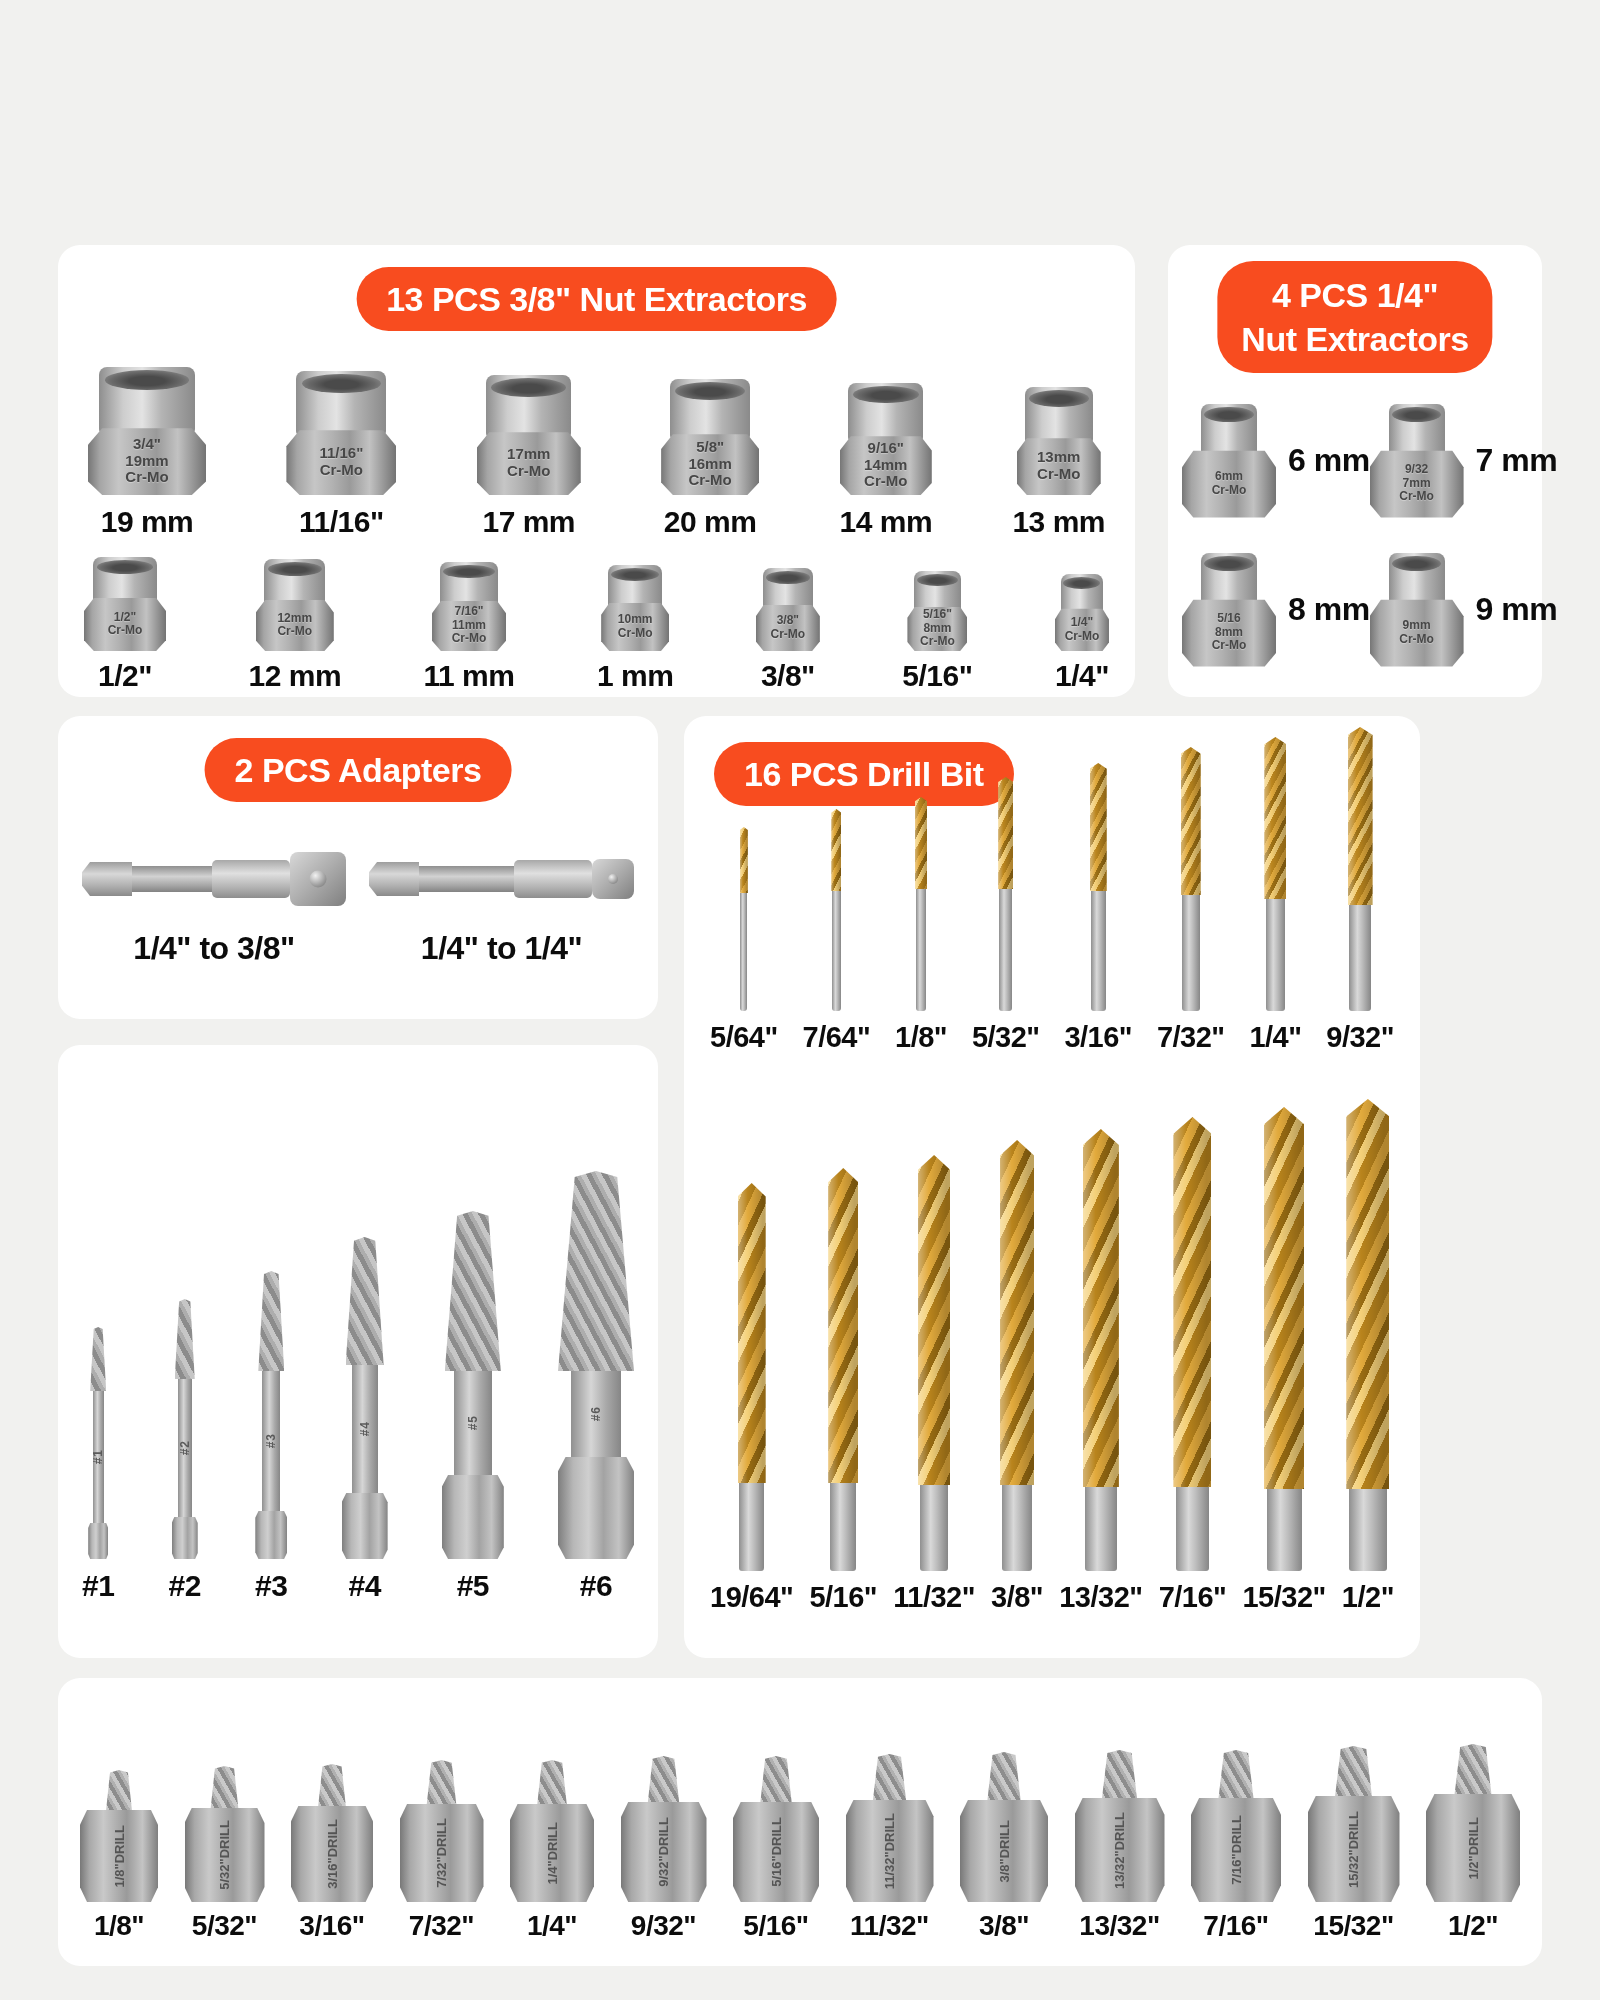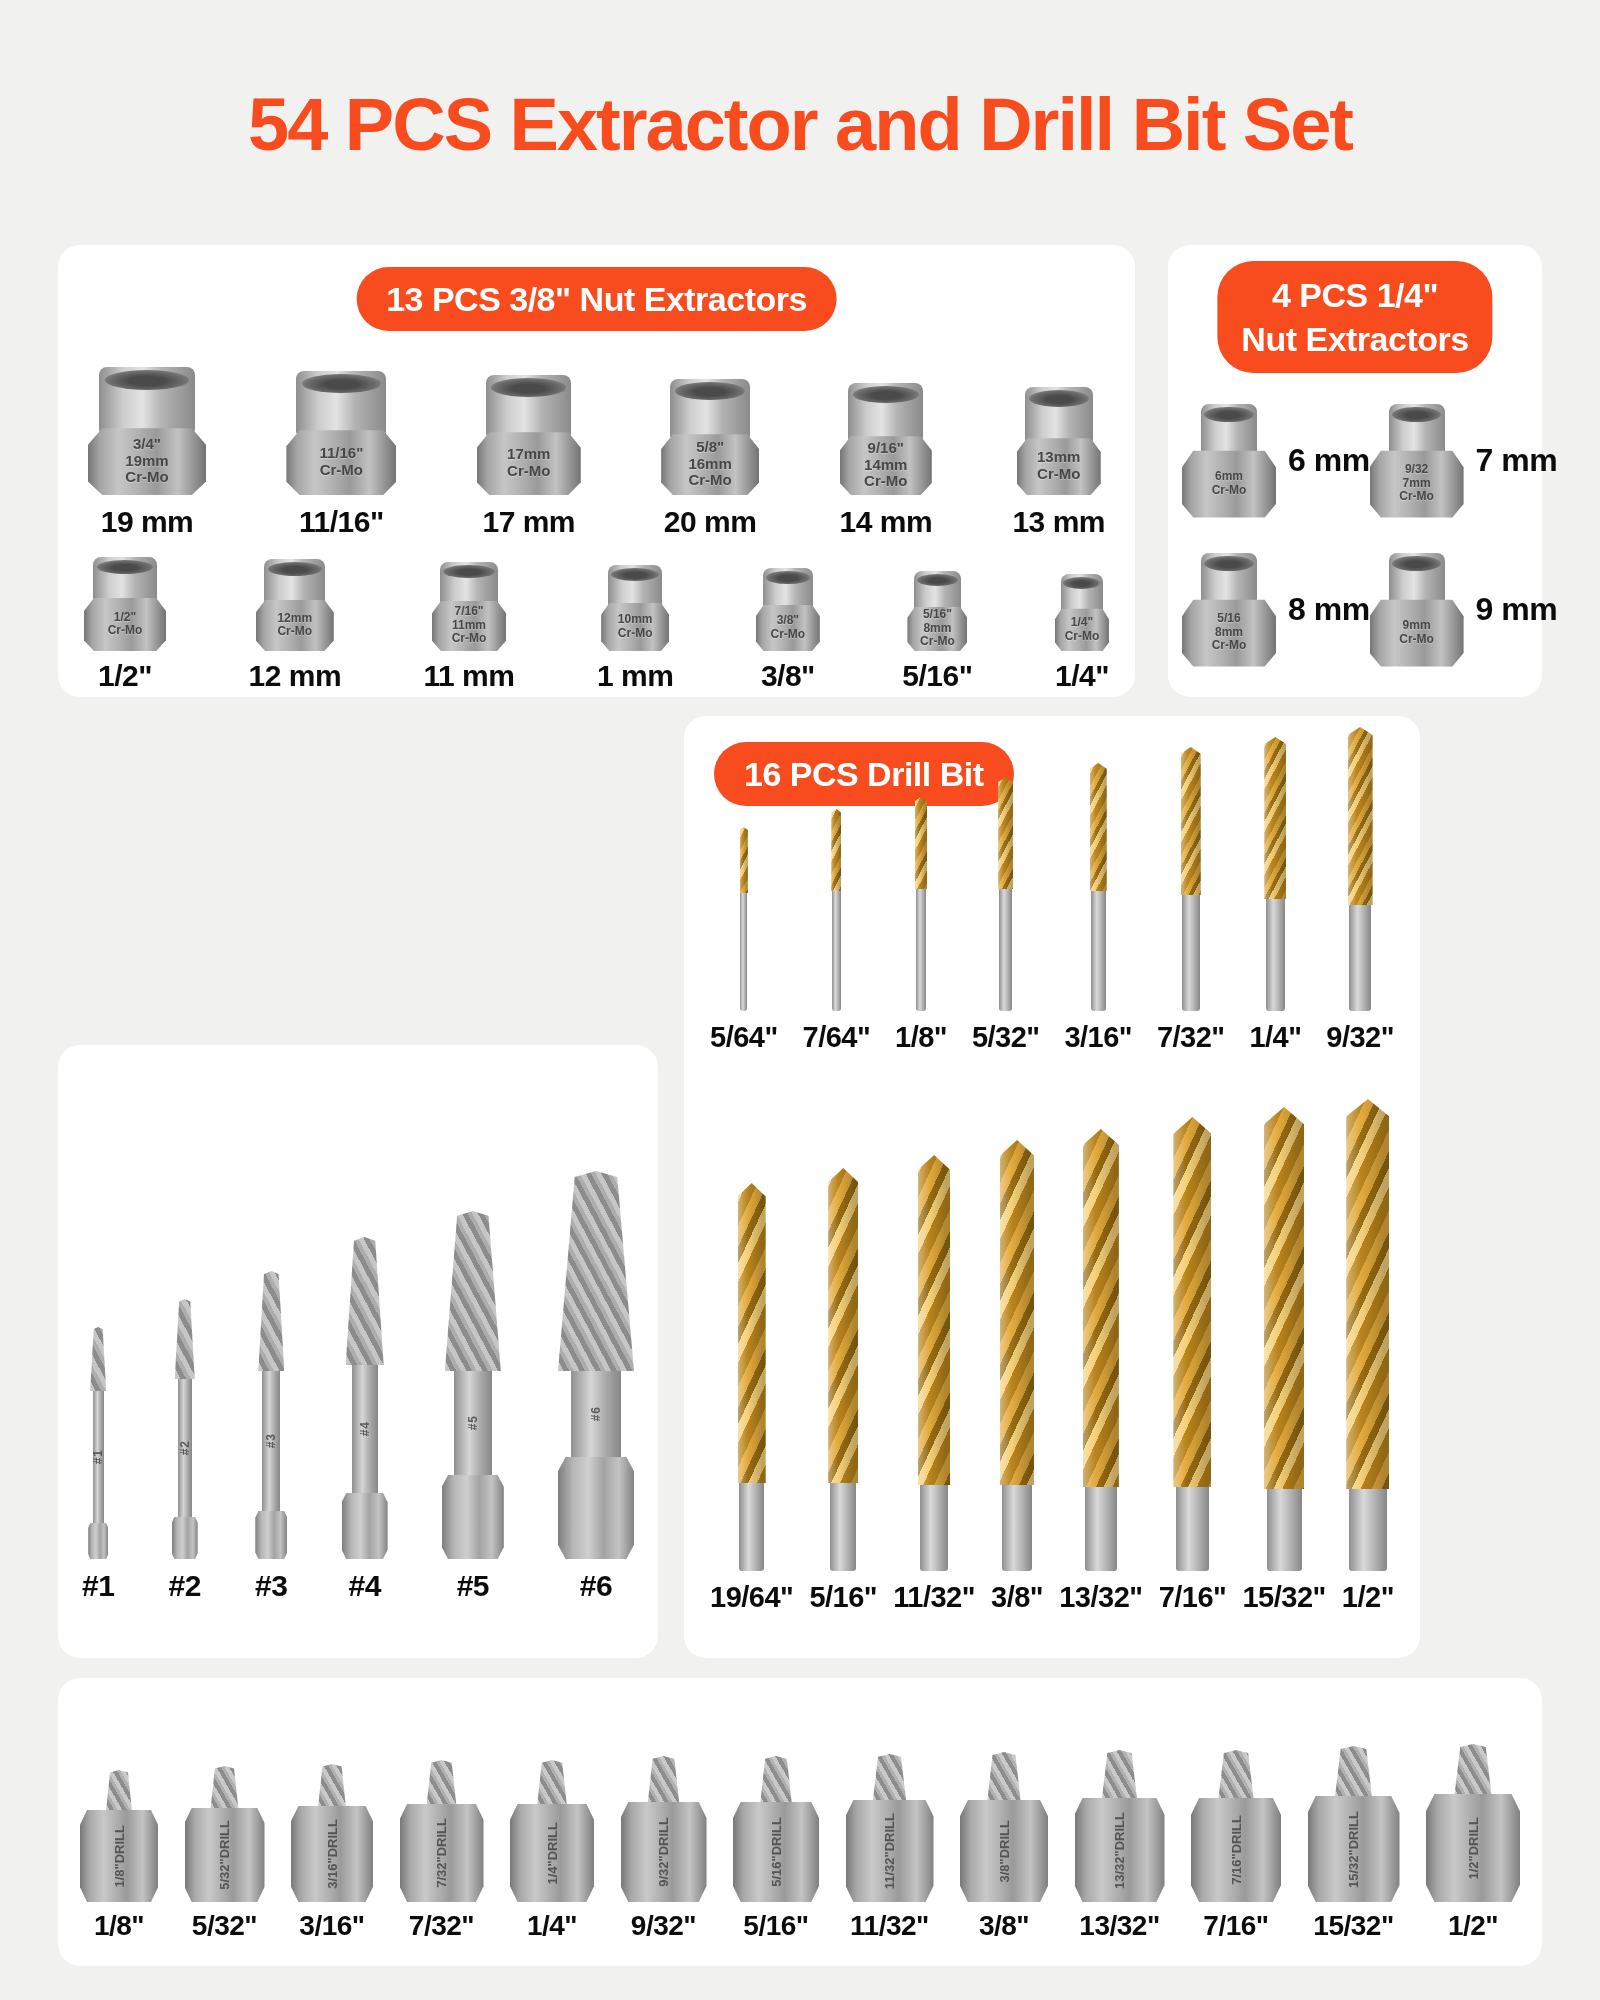--- a/index.html
+++ b/index.html
@@ -147,21 +147,20 @@
   .ms-row .i9{--mw:90px;--mh:104px;--tw:38px;--th:48px}
   .ms-row .i10{--mw:90px;--mh:104px;--tw:38px;--th:48px}
   .ms-row .i11{--mw:92px;--mh:106px;--tw:40px;--th:50px}
   .ms-row .i12{--mw:94px;--mh:108px;--tw:40px;--th:50px}
 </style>
 </head>
 <body>
 
 <div class="page">
 
-  <h1 class="title">54 PCS Extractor and Drill Bit Set</h1>
 
   <section class="box box-a">
     <div class="pill">13 PCS 3/8" Nut Extractors</div>
     <div class="tool-row r1">
 
         <div class="cell i0">
           <div class="nut">
             <div class="cup">
               <i class="hole"></i>
             </div>
@@ -394,20 +393,47 @@
             <div class="hexb">
               <span class="eng">9mm
 Cr-Mo</span>
             </div>
           </div>
           <div class="lbl">9 mm</div>
         </div>
       </div>
   </section>
 
+  <section class="box box-c">
+    <div class="pill">2 PCS Adapters</div>
+    <div class="adapt-row">
+      <div class="adapter-cell">
+        <div class="adapter a1">
+          <i class="a-hex"></i>
+            <i class="a-shaft"></i>
+            <i class="a-collar"></i>
+            <i class="a-square sq-38">
+              <i class="ball"></i>
+            </i>
+        </div>
+        <div class="lbl">1/4" to 3/8"</div>
+      </div>
+      <div class="adapter-cell">
+        <div class="adapter a2">
+          <i class="a-hex"></i>
+            <i class="a-shaft"></i>
+            <i class="a-collar"></i>
+            <i class="a-square sq-14">
+              <i class="ball"></i>
+            </i>
+        </div>
+        <div class="lbl">1/4" to 1/4"</div>
+      </div>
+    </div>
+  </section>
 
   <section class="box box-d">
     <div class="pill">16 PCS Drill Bit</div>
     <div class="bit-row br1">
 
         <div class="bitcell i0">
           <div class="bit">
             <i class="flutes"></i>
             <i class="shank"></i>
           </div>

